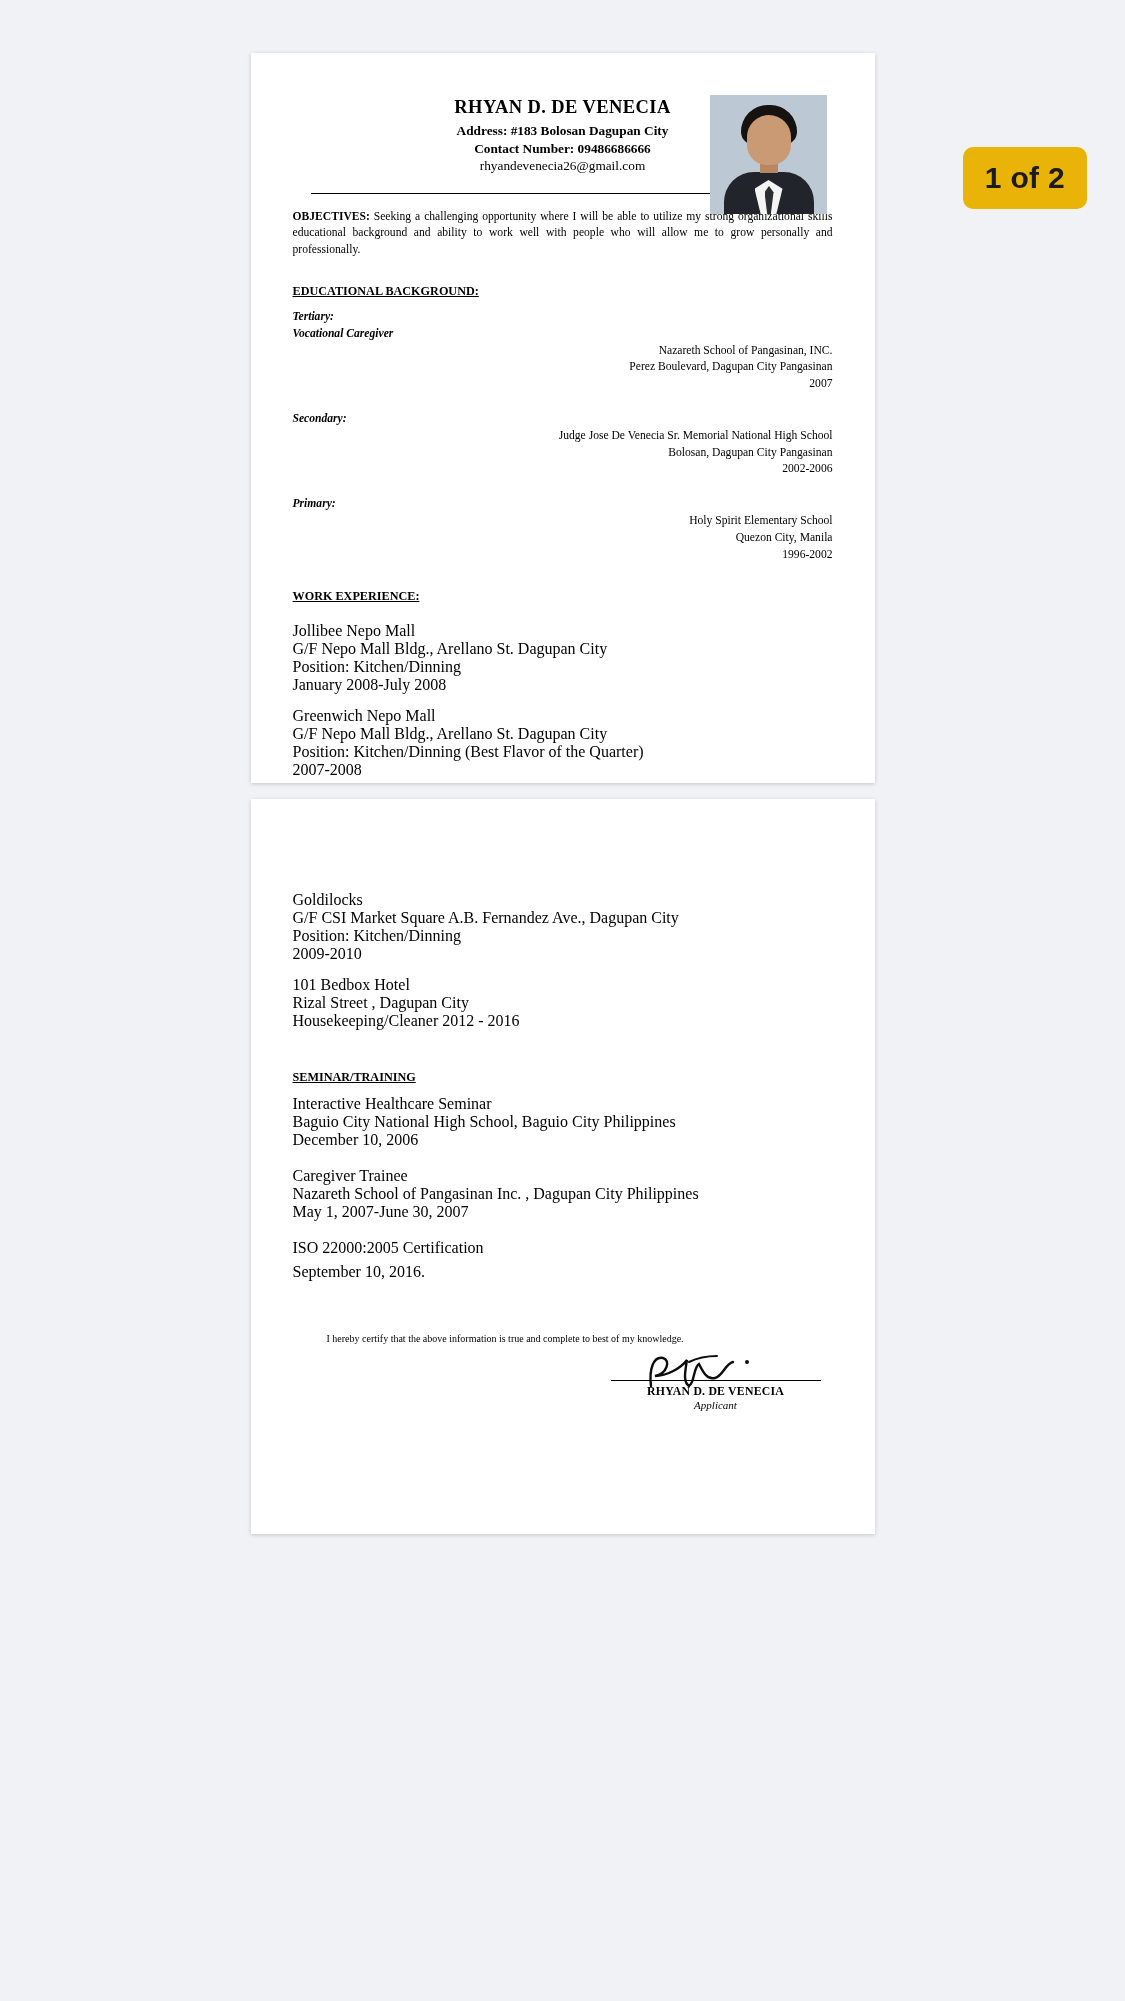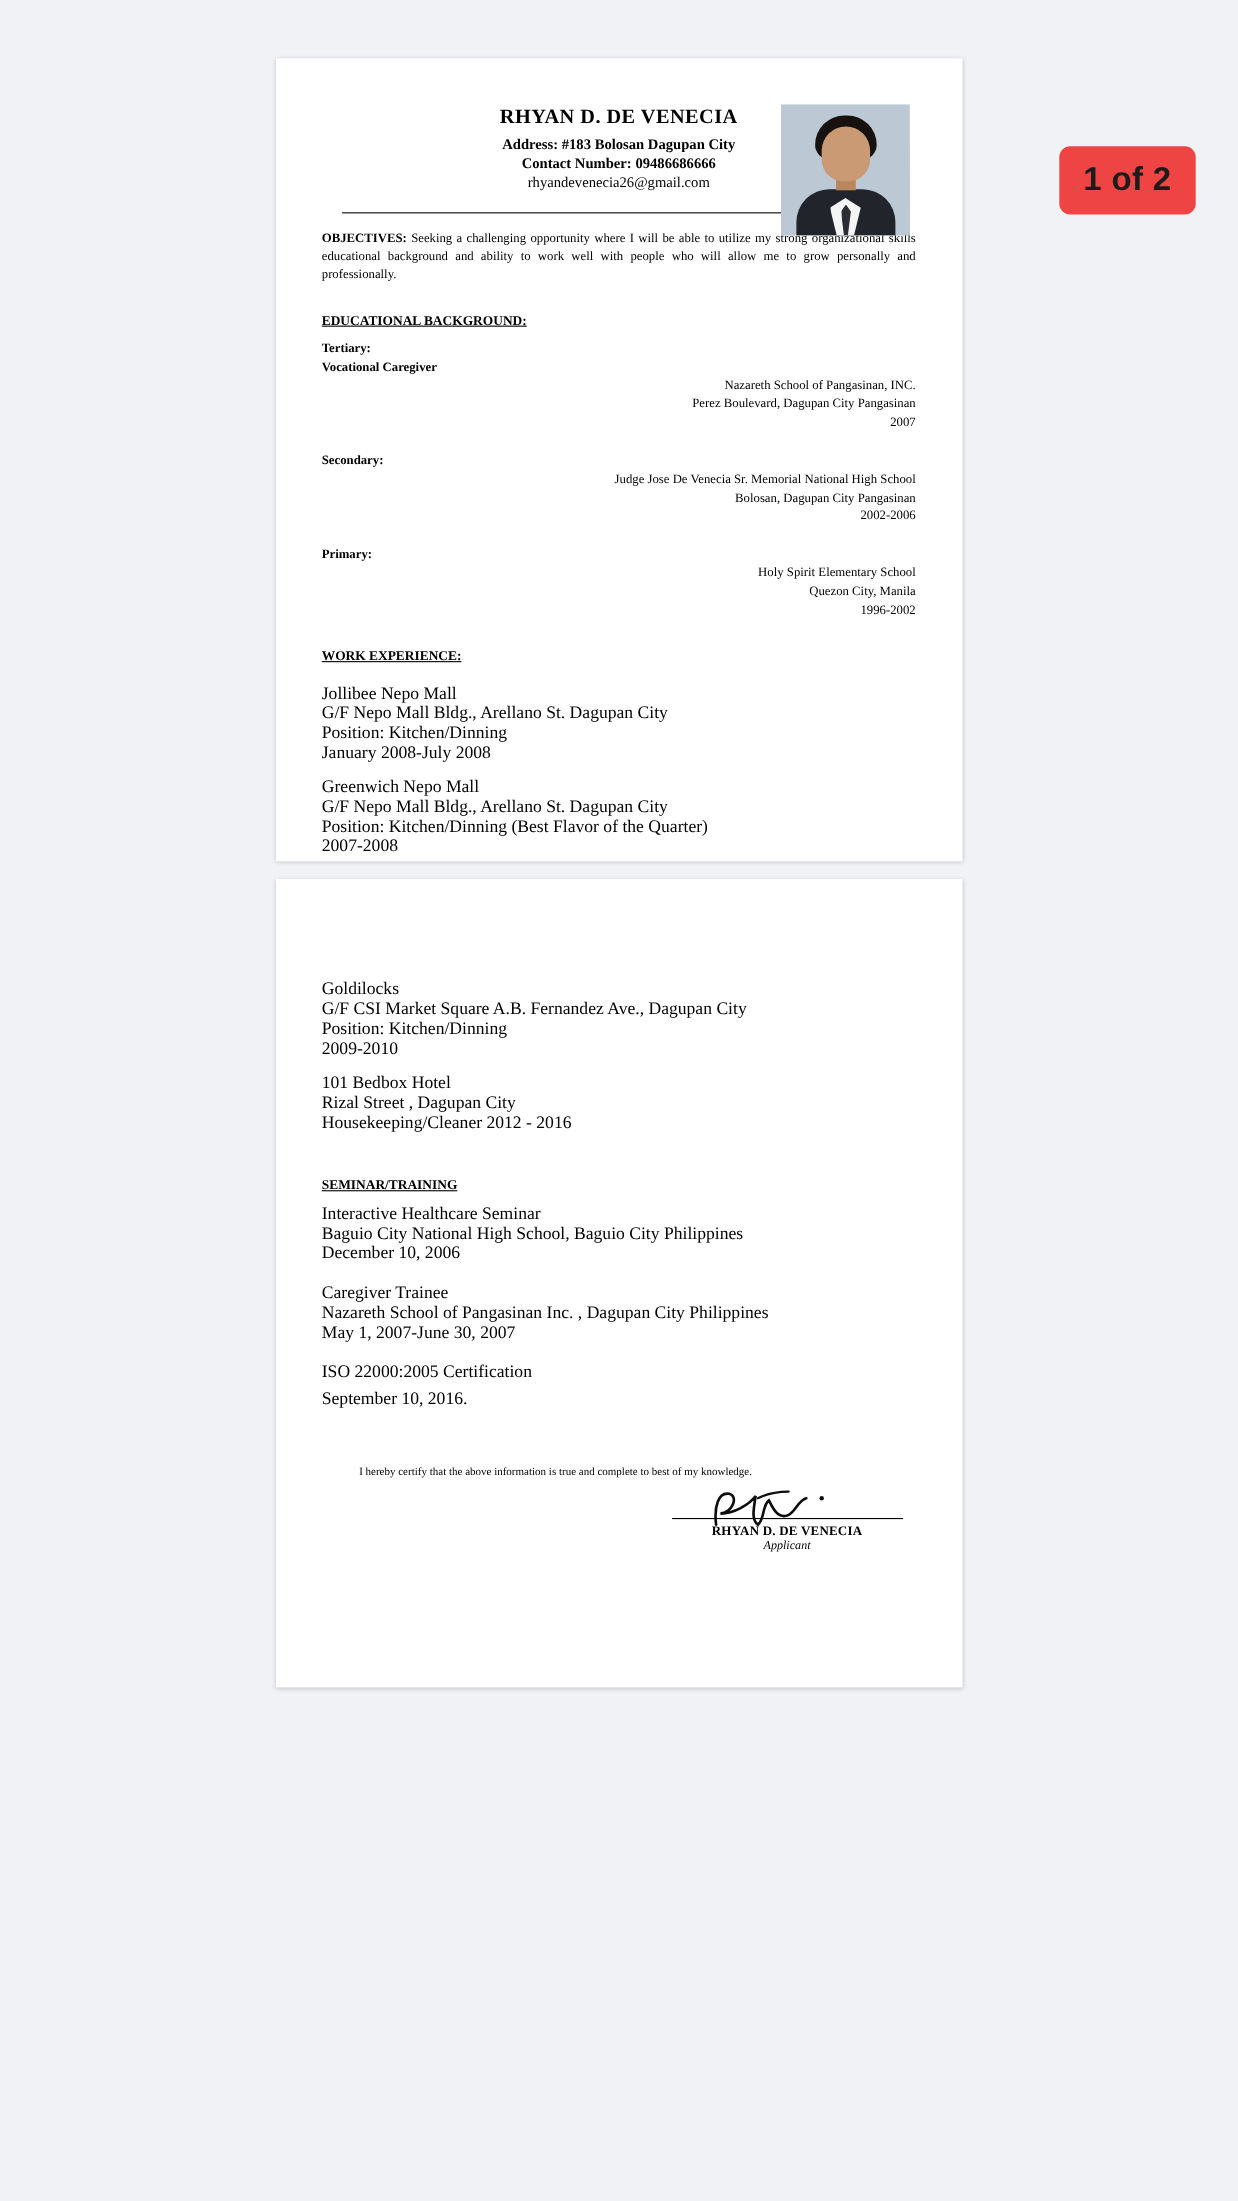--- a/index.html
+++ b/index.html
@@ -12,23 +12,23 @@
   }
   #viewer {
     position: relative;
     width: 1125px;
     min-height: 2001px;
     background: #f1f2f6;
   }
 
   .page-badge {
     position: absolute;
-    top: 80px;
+    top: 94px;
     right: 38px;
-    background: #ef4444;
+    background: #eab308;
     color: #1c1c1c;
     font-family: "Liberation Sans", sans-serif;
     font-weight: bold;
     font-size: 30px;
     border-radius: 10px;
     padding: 14px 22px;
     letter-spacing: .3px;
   }
 
   .page {
@@ -112,21 +112,21 @@
   .obj b { font-weight: bold; }
 
   .sec-title {
     font-size: 12.2px;
     font-weight: bold;
     text-decoration: underline;
     margin-top: 26px;
     margin-bottom: 10px;
   }
   .blk { margin-bottom: 14px; }
-  .blk .lbl { font-size: 11.6px; font-weight: bold; line-height: 1.45; }
+  .blk .lbl { font-size: 11.6px; font-weight: bold; line-height: 1.45; font-style: italic; }
   .blk .ln  { font-size: 11.6px; line-height: 1.45; text-align: right; }
 
   .work-entry { margin-bottom: 13px; }
   .gap-top { margin-top: 18px; }
 
   
   .p2-top { padding-top: 62px; }
   .cert-note {
     font-size: 10px;
     line-height: 1.5;

